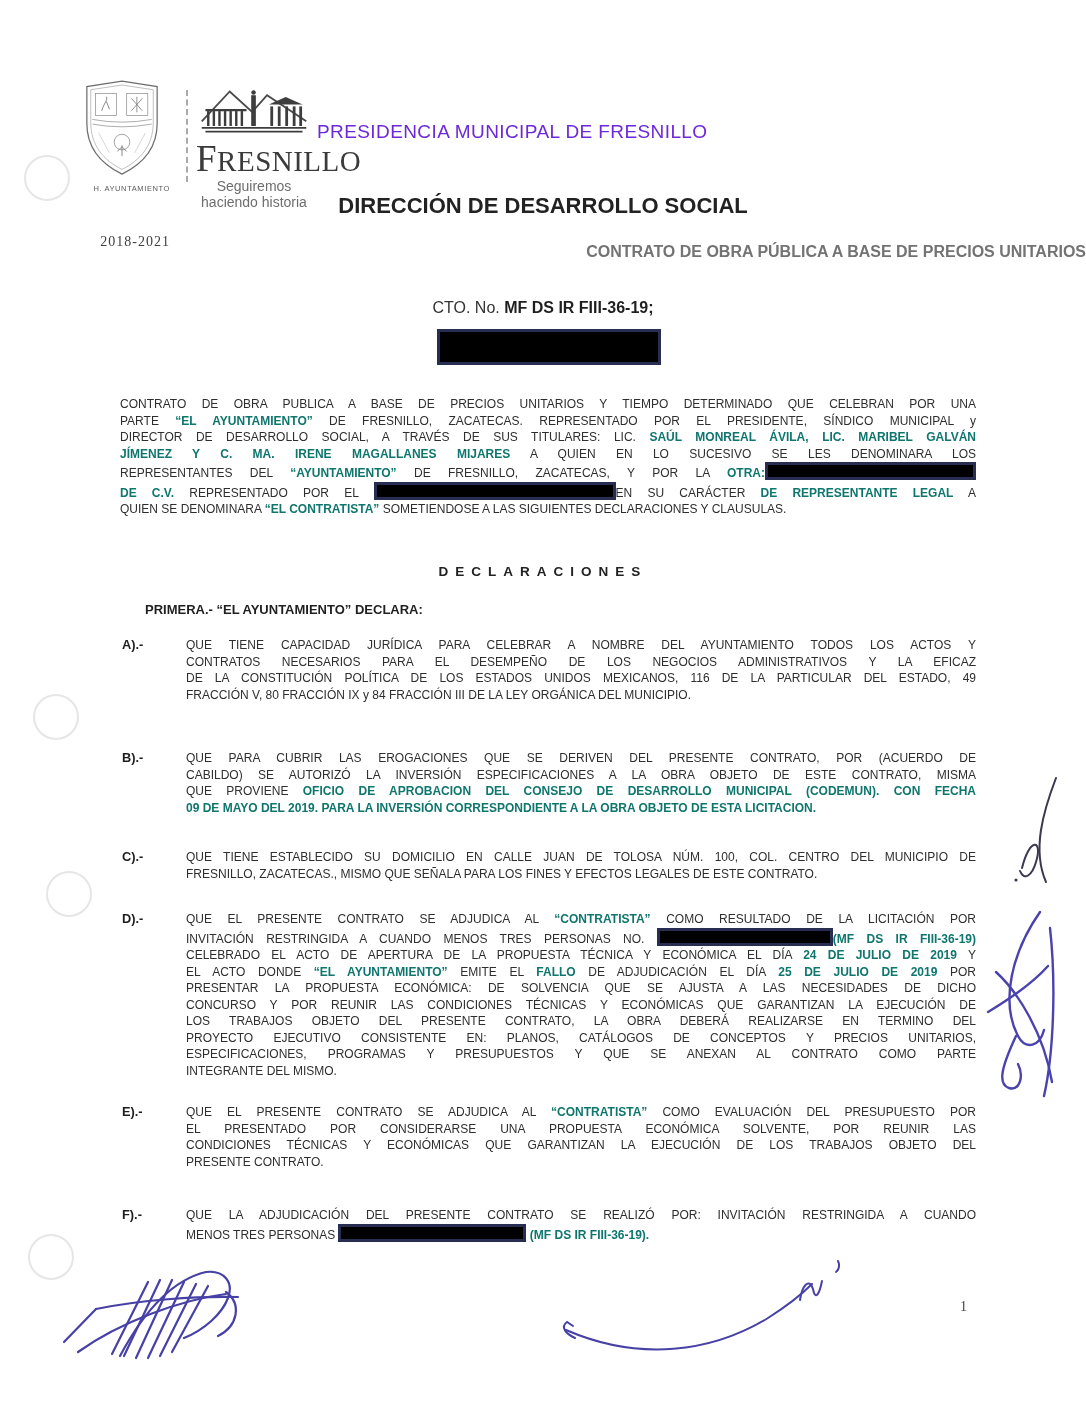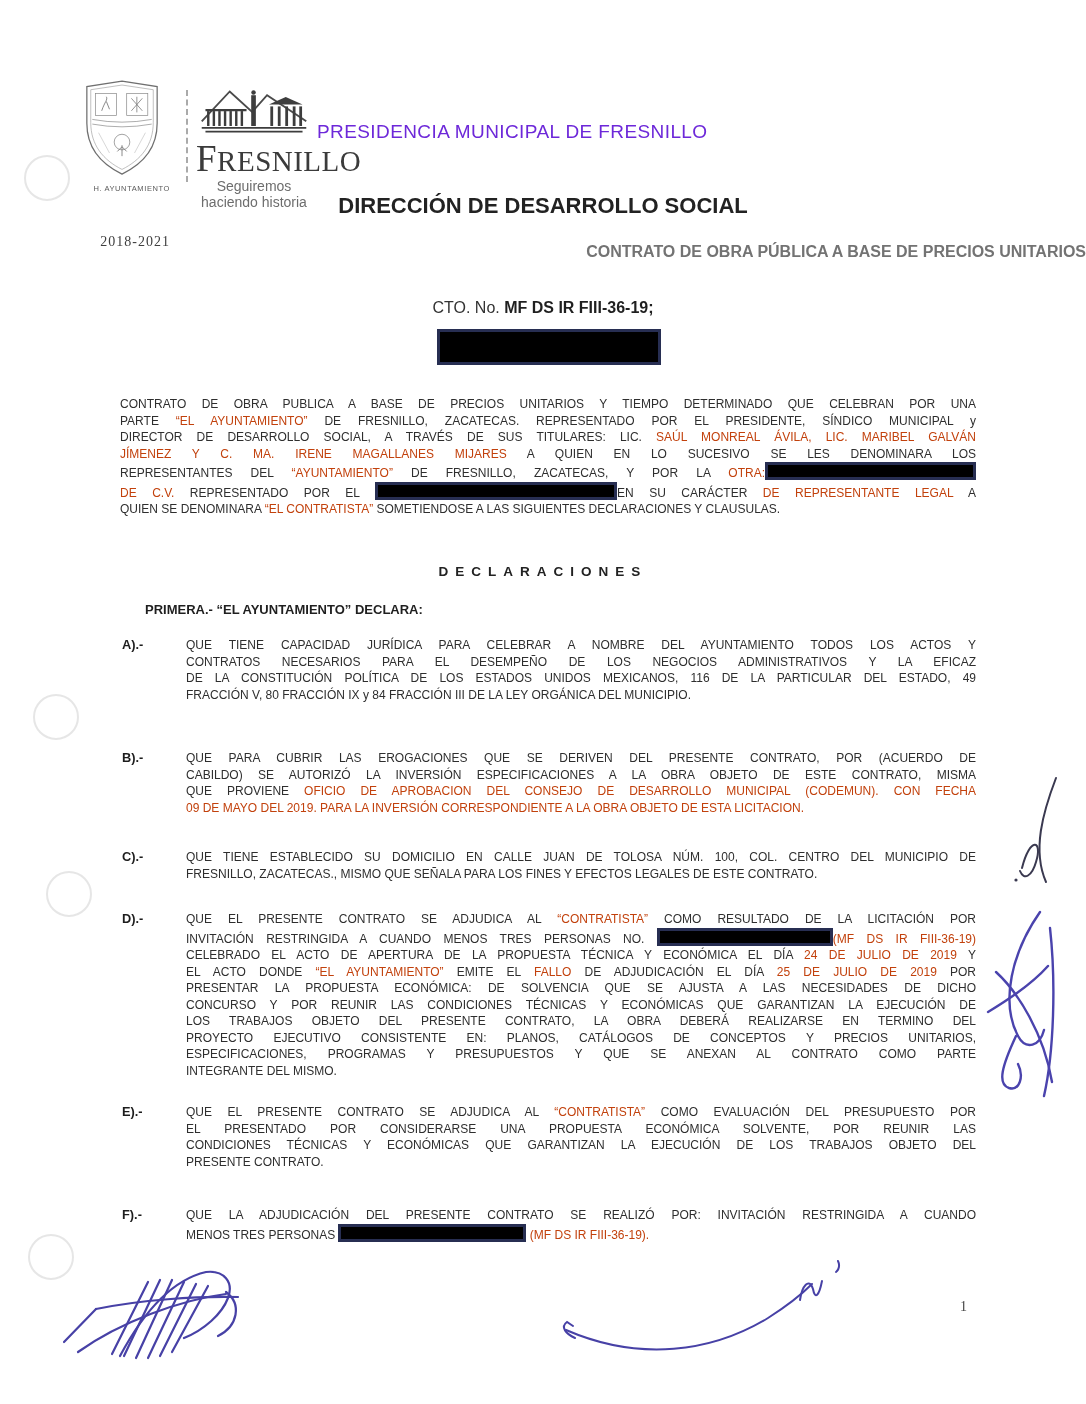--- a/index.html
+++ b/index.html
@@ -24,21 +24,21 @@
   .fres-logo{position:absolute;left:196px;top:84px;width:116px;text-align:center;}
   .wordmark{font-family:"Liberation Serif",serif;font-size:29px;color:#3b3b3b;letter-spacing:.5px;line-height:1;display:block;margin-top:-4px;}
   .wordmark::first-letter{font-size:37px;}
   .tagline{font-size:14px;color:#6d6d6d;display:block;margin-top:1px;}
 
   
   .flow{position:absolute;}
   .tline{font-size:12px;line-height:16.5px;color:#2e2e2e;
          text-align:justify;text-align-last:justify;white-space:nowrap;}
   .tline.nojust{text-align-last:left;}
-  .tline .b{font-weight:normal;color:#c2410c;}
+  .tline .b{font-weight:bold;color:#0f766e;}
   .redact{display:inline-block;background:#000;border:3px solid #272e52;height:12px;vertical-align:-3px;}
 
   .heading-declaraciones{position:absolute;left:0;right:0;top:564px;text-align:center;
          font-size:13.5px;font-weight:bold;letter-spacing:7px;color:#222;}
   .heading-primera{position:absolute;left:121px;top:602px;font-size:13px;font-weight:bold;color:#1f1f1f;padding-left:24px;}
 
   .item{position:absolute;left:122px;width:854px;}
   .item .ilabel{position:absolute;left:0;top:0;font-size:12.8px;font-weight:bold;color:#1d1d1d;}
   .item .ibody{margin-left:64px;}
 

